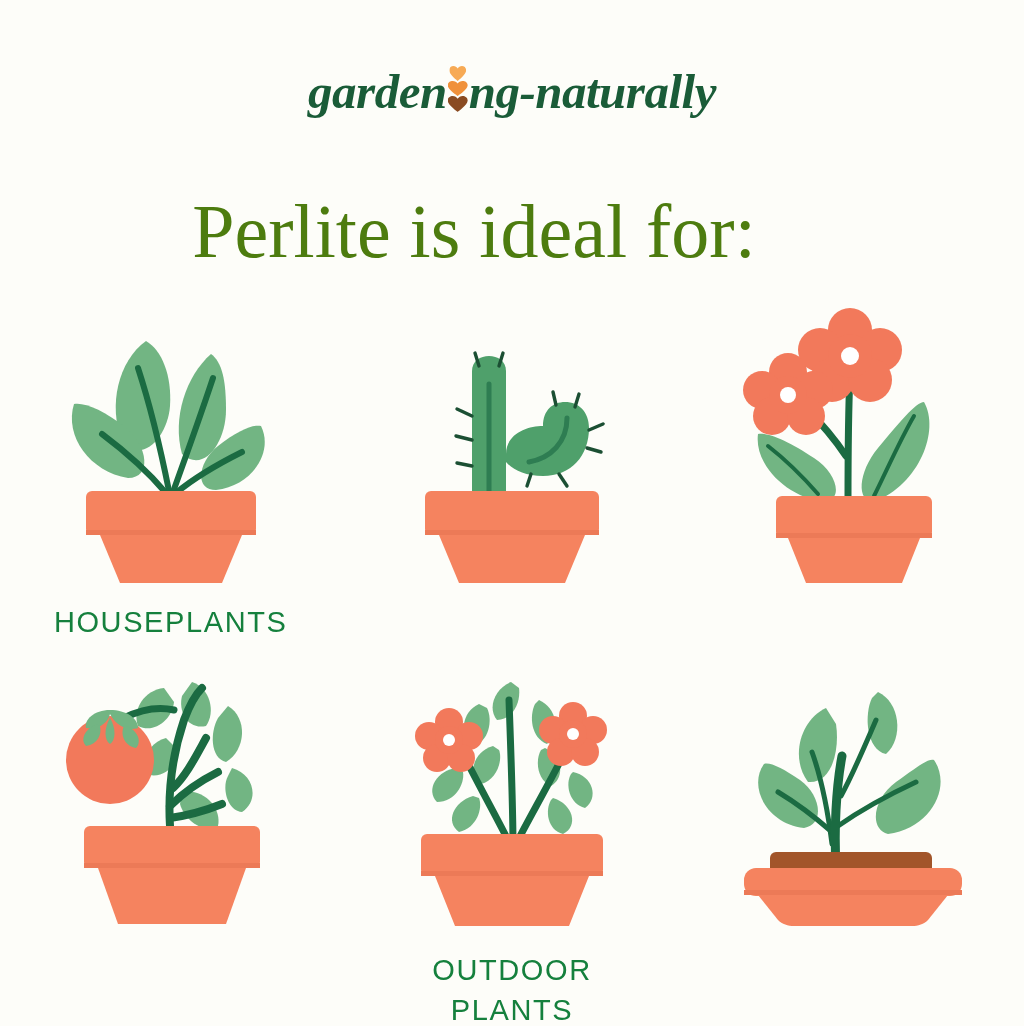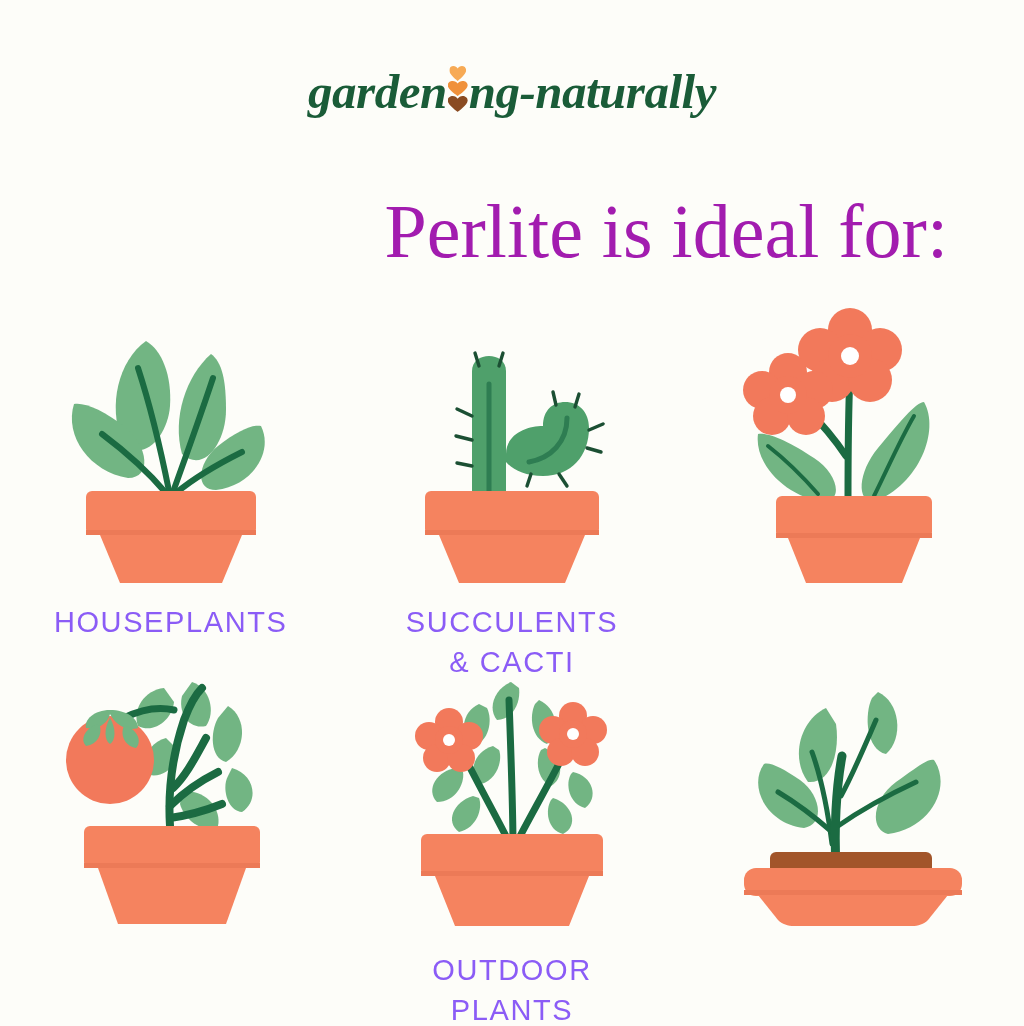--- a/index.html
+++ b/index.html
@@ -45,26 +45,26 @@
   .h-mid{top:15px;  width:20px;height:15px;background:#F0913B;
     -webkit-clip-path:path("M10 15 C10 15 0 8.5 0 4.3 C0 1.5 2.6 0 5 0 C7.2 0 9 1.1 10 2.6 C11 1.1 12.8 0 15 0 C17.4 0 20 1.5 20 4.3 C20 8.5 10 15 10 15 Z");
     clip-path:path("M10 15 C10 15 0 8.5 0 4.3 C0 1.5 2.6 0 5 0 C7.2 0 9 1.1 10 2.6 C11 1.1 12.8 0 15 0 C17.4 0 20 1.5 20 4.3 C20 8.5 10 15 10 15 Z");}
   .h-bot{top:30px;  width:20px;height:16px;background:#8A4B22;
     -webkit-clip-path:path("M10 16 C10 16 0 9 0 4.6 C0 1.6 2.6 0 5 0 C7.2 0 9 1.2 10 2.8 C11 1.2 12.8 0 15 0 C17.4 0 20 1.6 20 4.6 C20 9 10 16 10 16 Z");
     clip-path:path("M10 16 C10 16 0 9 0 4.6 C0 1.6 2.6 0 5 0 C7.2 0 9 1.2 10 2.8 C11 1.2 12.8 0 15 0 C17.4 0 20 1.6 20 4.6 C20 9 10 16 10 16 Z");}
 
   
   .heading{
     position:absolute;top:135px;left:0;width:948px;
-    text-align:right;
+    text-align:center;
     font-family:"Liberation Serif", serif;
     font-weight:400;
     font-size:76px;
     line-height:96px;
-    color:#a21caf;
+    color:#4d7c0f;
     letter-spacing:0px;
   }
 
   
   .grid{
     position:absolute;top:258px;left:0;width:1024px;height:768px;
     display:grid;
     grid-template-columns:repeat(3,1fr);
     grid-template-rows:370px 360px;
   }
@@ -75,21 +75,21 @@
   .art{height:280px;width:260px;display:flex;align-items:flex-end;justify-content:center;}
   .art svg{display:block;}
   .cap{
     margin-top:16px;
     text-align:center;
     font-family:"Liberation Sans", sans-serif;
     font-weight:400;
     font-size:29px;
     line-height:40px;
     letter-spacing:1.6px;
-    color:#8b5cf6;
+    color:#15803d;
     white-space:pre-line;
   }
   .row2 .art{height:252px;}
   .row2 .cap{margin-top:22px;}
 </style>
 </head>
 <body>
 
 <div class="page">
 
@@ -148,22 +148,20 @@
               <path d="M200 142 L214 146"></path>
             <path d="M172 168 L180 180"></path>
               <path d="M144 168 L140 180"></path>
           </g>
 
           <rect x="38" y="185" width="174" height="44" rx="6" fill="#F5835F"></rect>
           <rect x="38" y="224" width="174" height="5" fill="#EC7A57"></rect>
           <path d="M52 229 L198 229 L178 277 L72 277 Z" fill="#F5835F"></path>
         </svg>
       </div>
-      <div class="cap">SUCCULENTS
-&amp; CACTI</div>
     </div>
 
     <div class="cell row1">
       <div class="art">
         <svg width="250" height="280" viewBox="0 0 250 280">
 
           <path d="M30 128 C26 158 58 192 98 196 C116 192 108 166 86 152 C62 136 40 126 30 128 Z" fill="#72B583"></path>
           <path d="M196 96 C212 124 192 178 146 196 C128 196 130 166 150 142 C172 116 188 96 196 96 Z" fill="#72B583"></path>
           <g stroke="#1B6B42" stroke-width="4" fill="none" stroke-linecap="round">
             <path d="M90 188 C76 172 58 154 40 140"></path>

